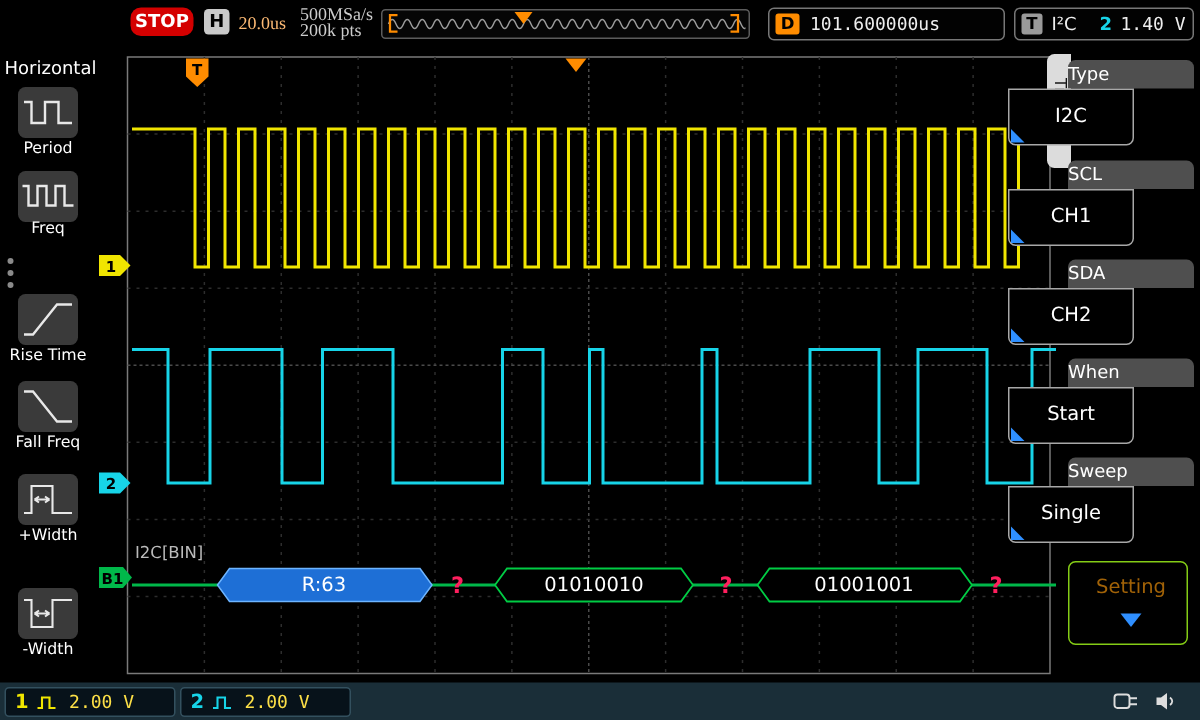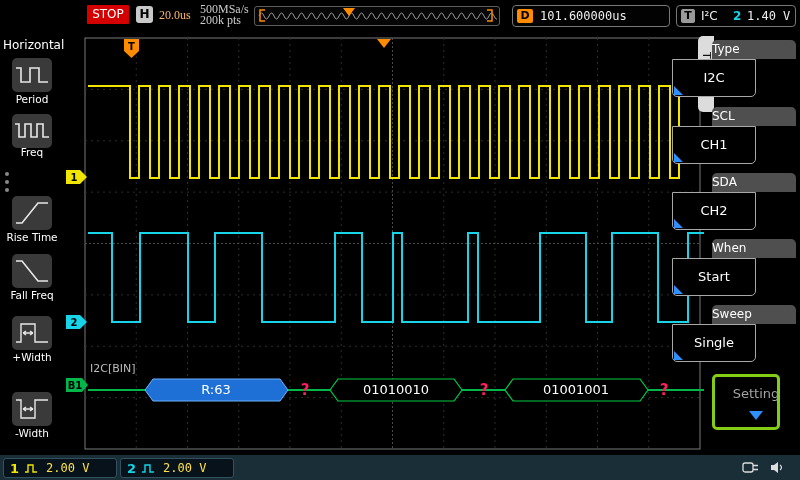--- a/index.html
+++ b/index.html
@@ -3,22 +3,22 @@
 <meta charset="utf-8">
 <style>
   html,body{margin:0;padding:0}
   body{width:800px;height:480px;background:#000;position:relative;overflow:hidden;
        font-family:"DejaVu Sans",sans-serif;color:#ddd;-webkit-user-select:none}
   .abs{position:absolute}
 
   
   #topbar{left:0;top:0;width:800px;height:30px;background:#000}
   .logo{left:5px;top:3px;font-size:19px;font-weight:bold;font-style:italic;color:#2b55d4;letter-spacing:1px}
-  .stop{left:87px;top:5px;width:42px;height:19px;background:#d40000;color:#fff;font-weight:normal;
-        font-size:12px;text-align:center;line-height:19px;border-radius:1px}
+  .stop{left:87px;top:5px;width:42px;height:19px;background:#d40000;color:#fff;font-weight:bold;
+        font-size:12px;text-align:center;line-height:19px;border-radius:7px}
   .hbox{left:136px;top:6px;width:17px;height:17px;background:#c9c9c9;color:#000;font-weight:bold;
         font-size:12px;text-align:center;line-height:17px;border-radius:3px}
   .hval{left:159px;top:8px;font-size:12px;color:#fdba74;font-family:Liberation Serif, serif}
   .rate{left:200px;top:4px;font-size:12px;line-height:11px;color:#ccc;font-family:Liberation Serif, serif}
   .preview{left:254px;top:6px;width:244px;height:18px;background:#060606;border:1px solid #5c5c5c;border-radius:3px}
   .dgroup{left:512px;top:5px;width:156px;height:20px;border:1px solid #777;border-radius:4px;background:#020202}
   .dlabel{left:4px;top:3px;width:16px;height:14px;background:#ff8c00;color:#000;font-weight:bold;
           font-size:11px;text-align:center;line-height:14px;border-radius:2px}
   .dval{left:27px;top:3px;font-size:12px;color:#eee;font-family:"DejaVu Sans Mono",monospace}
   .tgroup{left:676px;top:5px;width:118px;height:20px;border:1px solid #777;border-radius:4px;background:#020202}
@@ -38,22 +38,22 @@
   
   .trig-tab{left:698px;top:36px;width:16px;height:76px;background:#dcdcdc;color:#111;
             border-radius:5px 0 0 5px;font-size:11px;writing-mode:vertical-rl;
             text-align:center;line-height:16px;letter-spacing:1px}
   .menu-h{left:712px;width:84px;height:19px;background:#4f4f4f;border-radius:5px 5px 0 0;
           color:#fff;font-size:12px;text-align:left;line-height:19px}
   .menu-v{left:672px;width:84px;height:38px;background:#000;border:1px solid #a8a8a8;
           border-radius:0 0 5px 5px;color:#fff;font-size:13px;text-align:center;line-height:36px;box-sizing:border-box}
   .corner{position:absolute;left:1px;bottom:1px;width:0;height:0;
           border-bottom:9px solid #2f8fff;border-right:9px solid transparent}
-  .setting{left:712px;top:374px;width:68px;height:56px;background:#000;border:3px solid #84cc16;
-           border-radius:5px;color:#a3a3a3;font-size:13px;text-align:center;box-sizing:border-box}
+  .setting{left:712px;top:374px;width:80px;height:56px;background:#000;border:1px solid #84cc16;
+           border-radius:5px;color:#a16207;font-size:13px;text-align:center;box-sizing:border-box}
   .setting-text{left:0;top:9px;width:82px;text-align:center}
   .tri-down{left:34px;top:34px;width:0;height:0;border-left:7px solid transparent;
             border-right:7px solid transparent;border-top:9px solid #2f8fff}
 
   
   #bottombar{left:0;top:455px;width:800px;height:25px;background:#1a2e38}
   .chbox{top:3px;width:112px;height:18px;background:#07121a;border:1px solid #33505e;border-radius:3px;display:flex;align-items:center}
   .chnum{font-size:13px;font-weight:bold;margin:0 5px 0 6px}
   .chval{font-size:12px;color:#fde047;margin-left:6px;font-family:"DejaVu Sans Mono",monospace}
 

